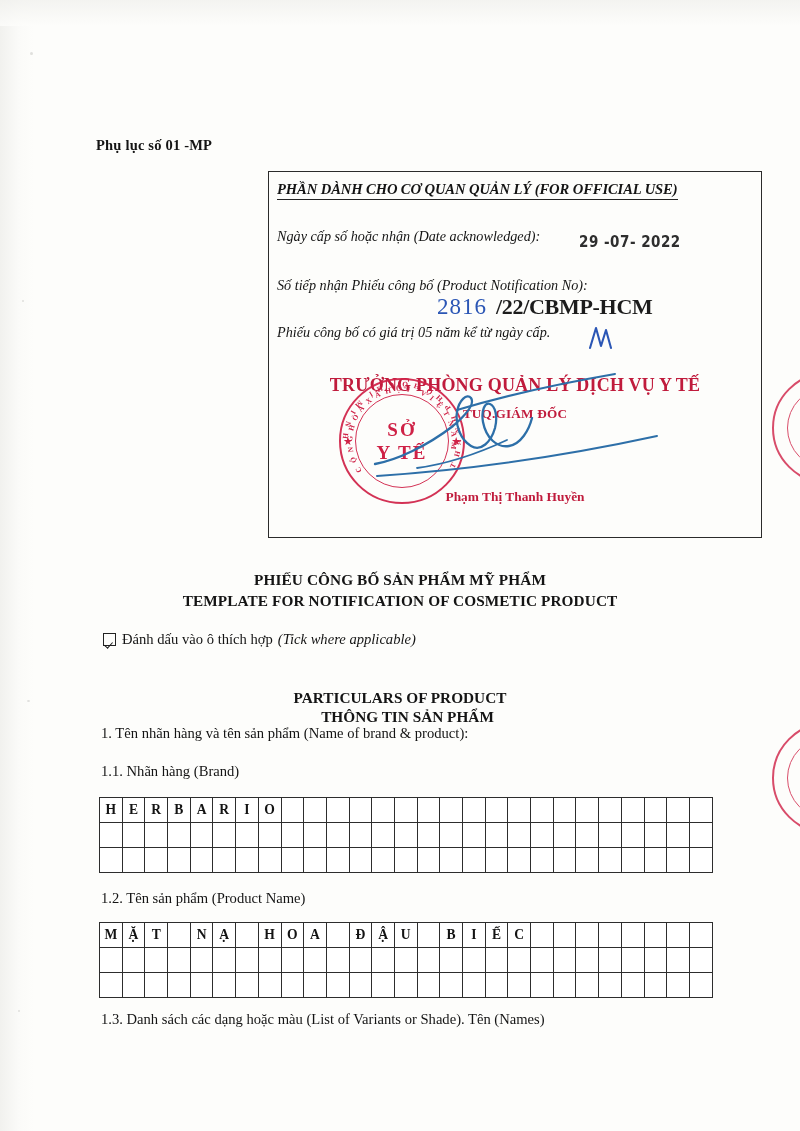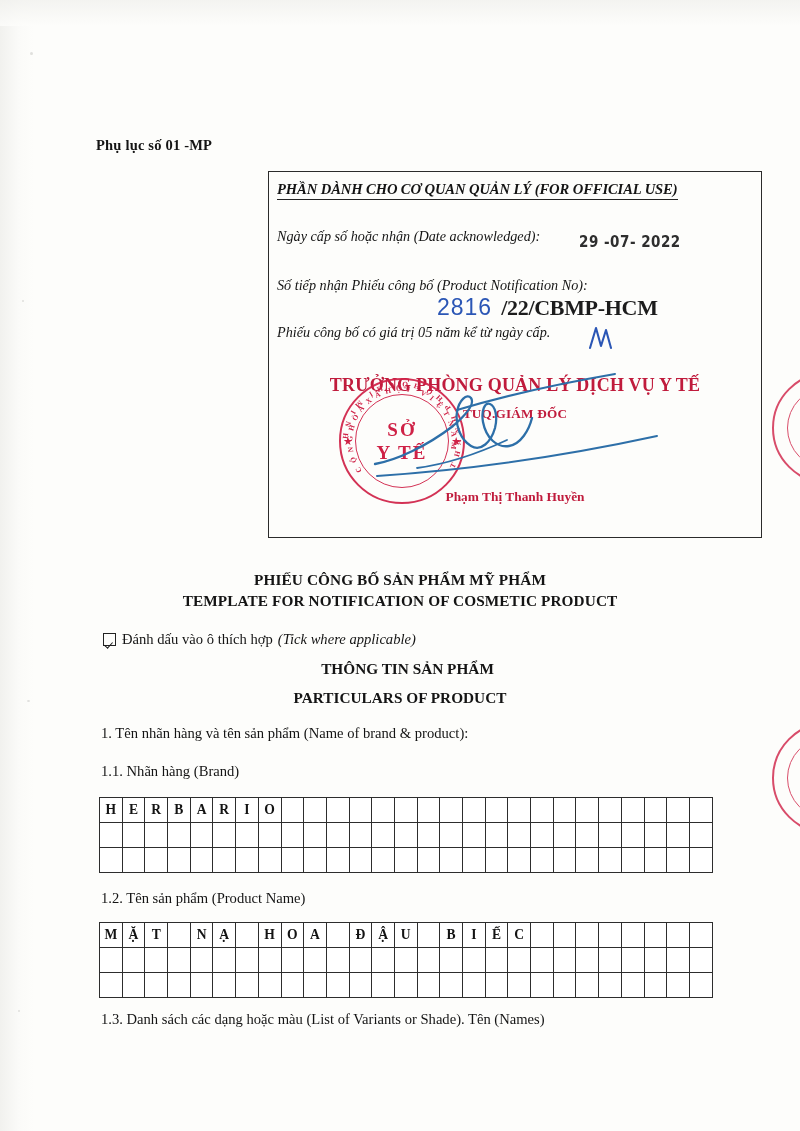--- a/index.html
+++ b/index.html
@@ -79,21 +79,21 @@
     transform: scaleY(1.12);
   }
   .notif-no {
     position: absolute;
     left: 168px; top: 122px;
     display: flex;
     align-items: baseline;
     white-space: nowrap;
   }
   .notif-handwritten {
-    font-family: Liberation Sans, sans-serif;
+    font-family: Liberation Serif, serif;
     font-size: 23px;
     color: #2b56b5;
     letter-spacing: 1px;
   }
   .notif-printed {
     font-family: "Liberation Serif", serif;
     font-size: 22px;
     font-weight: bold;
     color: #1c1c1c;
     margin-left: 9px;
@@ -218,21 +218,21 @@
     transform: rotate(42deg);
   }
   .tick-en { font-style: italic; margin-left: 5px; }
 
   .sub-title {
     position: absolute;
     width: 800px; text-align: center;
     font-weight: bold;
     font-size: 15.3px;
   }
-  .sub-title.vn { top: 660px; padding-left: 15px; }
+  .sub-title.vn { top: 708px; padding-left: 15px; }
   .sub-title.en { top: 689px; }
 
   .para {
     position: absolute;
     left: 101px;
     font-size: 14.6px;
     white-space: nowrap;
   }
   .para.p1  { top: 725px; }
   .para.p11 { top: 763px; }

